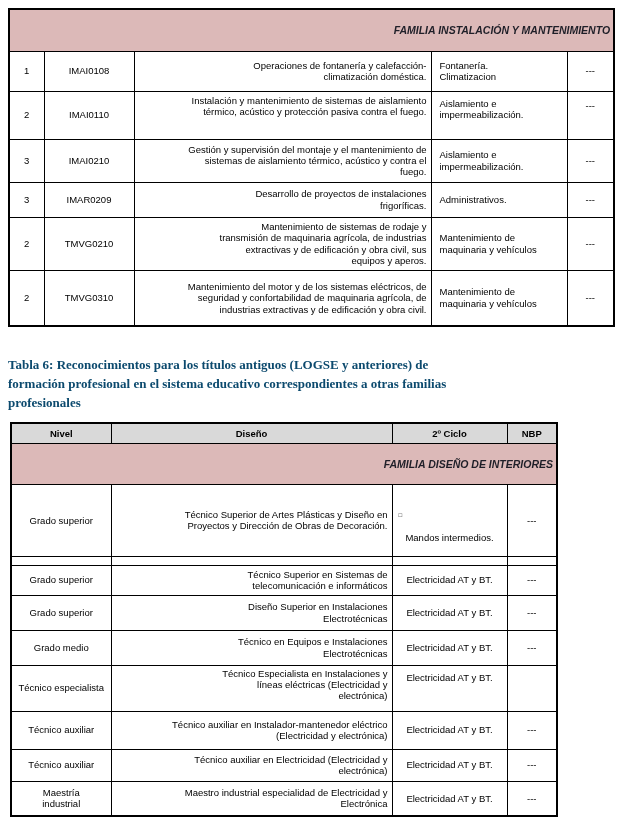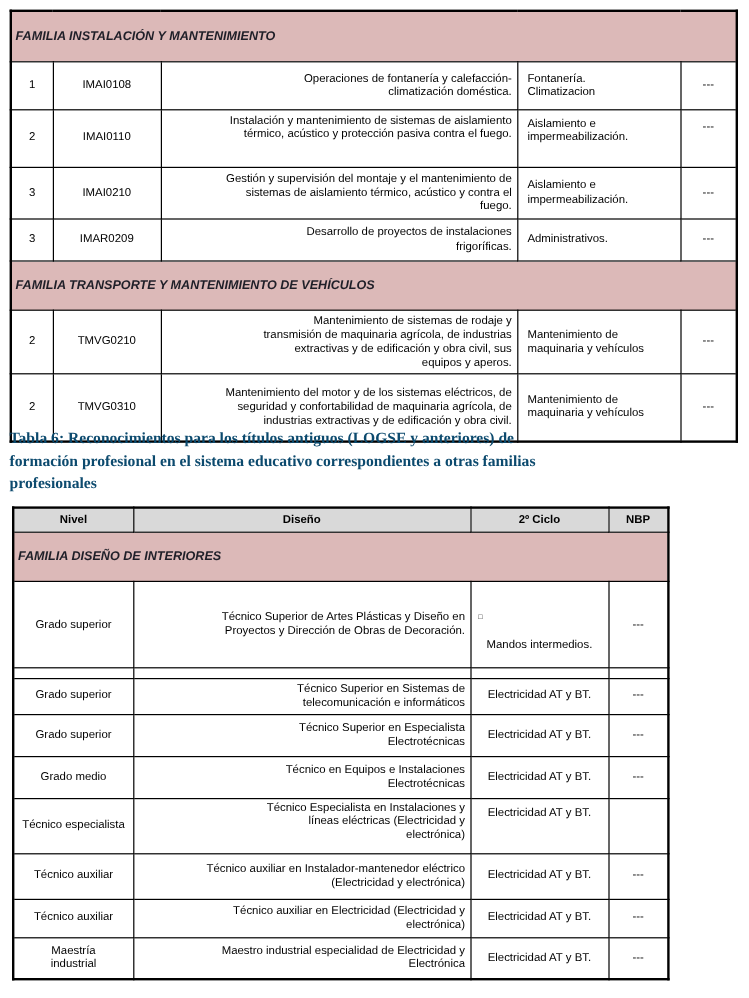--- a/index.html
+++ b/index.html
@@ -18,21 +18,21 @@
   td{
     border:1px solid var(--border);
     font-size:9.5px;line-height:1.2;
     padding:1px 4px;vertical-align:middle;
     overflow:hidden;
   }
   #t1{position:absolute;left:8px;top:8px;width:605px;border:2px solid var(--border);}
   #t2{position:absolute;left:10px;top:422px;width:546px;border:2px solid var(--border);}
   tr.section td{
     background:var(--section_bg);
-    text-align:left;font-weight:bold;font-style:italic;
+    text-align:right;font-weight:bold;font-style:italic;
     font-size:10.5px;color:var(--section_text);
     padding:14px 3px;
   }
   tr.hdr td{
     background:var(--header_bg);
     text-align:center;font-weight:bold;
   }
   td.num,td.code,td.nbp{text-align:center;}
   td.desc{text-align:right;white-space:pre-line;padding-left:5px;margin-top:28px;}
   td.area{text-align:left;white-space:pre-line;padding-left:8px;}
@@ -98,23 +98,20 @@
 impermeabilización.</td>
       <td class="nbp">---</td>
     </tr>
     <tr style="height:35px">
       <td class="num">3</td>
       <td class="code">IMAR0209</td>
       <td class="desc">Desarrollo de proyectos de instalaciones
 frigoríficas.</td>
       <td class="area">Administrativos.</td>
       <td class="nbp">---</td>
-    </tr>
-    <tr class="section" style="height:21px">
-      <td colspan="5">FAMILIA TRANSPORTE Y MANTENIMIENTO DE VEHÍCULOS</td>
     </tr>
     <tr style="height:53px">
       <td class="num">2</td>
       <td class="code">TMVG0210</td>
       <td class="desc">Mantenimiento de sistemas de rodaje y
 transmisión de maquinaria agrícola, de industrias
 extractivas y de edificación y obra civil, sus
 equipos y aperos.</td>
       <td class="area">Mantenimiento de
 maquinaria y vehículos</td>
@@ -172,21 +169,21 @@
     </tr>
     <tr style="height:30px">
       <td class="nivel">Grado superior</td>
       <td class="titulo">Técnico Superior en Sistemas de
 telecomunicación e informáticos</td>
       <td class="ciclo">Electricidad AT y BT.</td>
       <td class="nbp">---</td>
     </tr>
     <tr style="height:35px">
       <td class="nivel">Grado superior</td>
-      <td class="titulo">Técnico Superior en Especialista
+      <td class="titulo">Diseño Superior en Instalaciones
 Electrotécnicas</td>
       <td class="ciclo">Electricidad AT y BT.</td>
       <td class="nbp">---</td>
     </tr>
     <tr style="height:35px">
       <td class="nivel">Grado medio</td>
       <td class="titulo">Técnico en Equipos e Instalaciones
 Electrotécnicas</td>
       <td class="ciclo">Electricidad AT y BT.</td>
       <td class="nbp">---</td>

